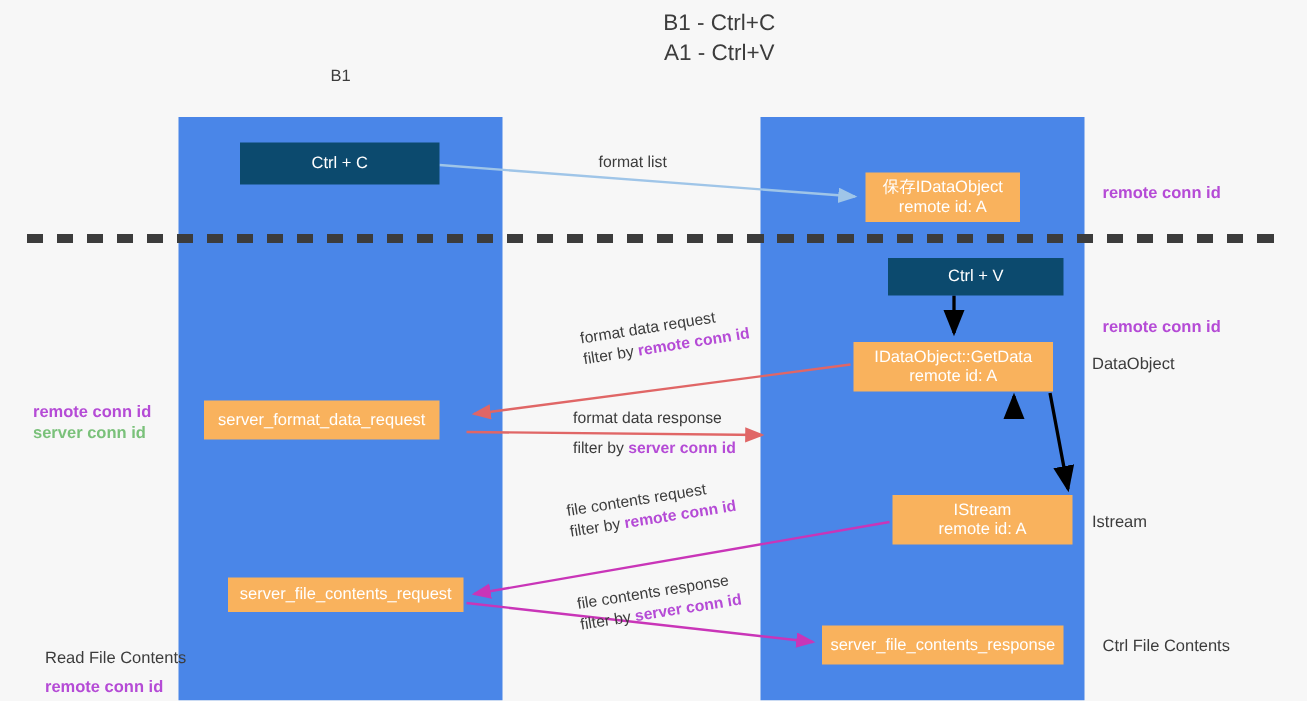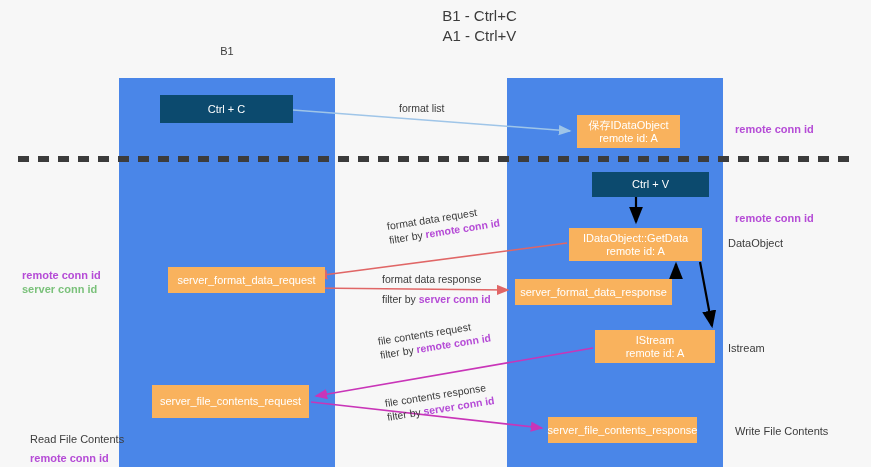--- a/index.html
+++ b/index.html
@@ -39,25 +39,25 @@
     padding:2px 4px;
   }
   .green{background:#0c4a6e;}
   .orange{background:#f9b champ;}
   .orange{background:#f9b25d;}
 
   #n-ctrlc{left:160px;top:95px;width:133px;height:28px;}
   #n-dataobj{left:577px;top:115px;width:103px;height:33px;}
   #n-ctrlv{left:577px;top:172px;width:117px;height:25px;margin-left:15px;}
   #n-getdata{left:569px;top:228px;width:133px;height:33px;}
-  #n-sfdreq{left:168px;top:267px;width:157px;height:26px;}
+  #n-sfdreq{left:136px;top:267px;width:157px;height:26px;}
   #n-sfdresp{left:515px;top:279px;width:157px;height:26px;}
   #n-istream{left:595px;top:330px;width:120px;height:33px;}
-  #n-sfcreq{left:152px;top:385px;width:157px;height:33px;}
-  #n-sfcresp{left:548px;top:417px;width:149px;height:26px;}
+  #n-sfcreq{left:152px;top:385px;width:157px;height:23px;}
+  #n-sfcresp{left:548px;top:417px;width:161px;height:26px;}
 
   
   .side{position:absolute;font-size:11px;line-height:14px;}
   .purple{color:#b54bd6;font-weight:bold;}
   .green-t{color:#7ac17a;font-weight:bold;}
   .plain{color:#3c3c3c;}
 
   #s-remote1{left:735px;top:122px;}
   #s-remote2{left:735px;top:211px;}
   #s-dataobject{left:728px;top:236px;}
@@ -152,23 +152,20 @@
 
   <div class="node orange" id="n-getdata">
     <span>IDataObject::GetData</span>
     <span>remote id: A</span>
   </div>
 
   <div class="node orange" id="n-sfdreq">
     <span>server_format_data_request</span>
   </div>
 
-  <div class="node orange" id="n-sfdresp">
-    <span>server_format_data_response</span>
-  </div>
 
   <div class="node orange" id="n-istream">
     <span>IStream</span>
     <span>remote id: A</span>
   </div>
 
   <div class="node orange" id="n-sfcreq">
     <span>server_file_contents_request</span>
   </div>
 
@@ -205,21 +202,21 @@
     <div>file contents response</div>
     <div>
       <span>filter by </span><span class="b purple">server conn id</span>
     </div>
   </div>
 
   <div class="side purple" id="s-remote1">remote conn id</div>
   <div class="side purple" id="s-remote2">remote conn id</div>
   <div class="side plain" id="s-dataobject">DataObject</div>
   <div class="side plain" id="s-istream">Istream</div>
-  <div class="side plain" id="s-write">Write File Contents</div>
+  <div class="side plain" id="s-write">Ctrl File Contents</div>
 
   <div class="side" id="s-left-mid">
     <div class="purple">remote conn id</div>
     <div class="green-t">server conn id</div>
   </div>
 
   <div class="side" id="s-left-bottom">
     <div class="plain">Read File Contents</div>
     <div class="purple" style="margin-top:5px">remote conn id</div>
     <div class="green-t">server conn id</div>

